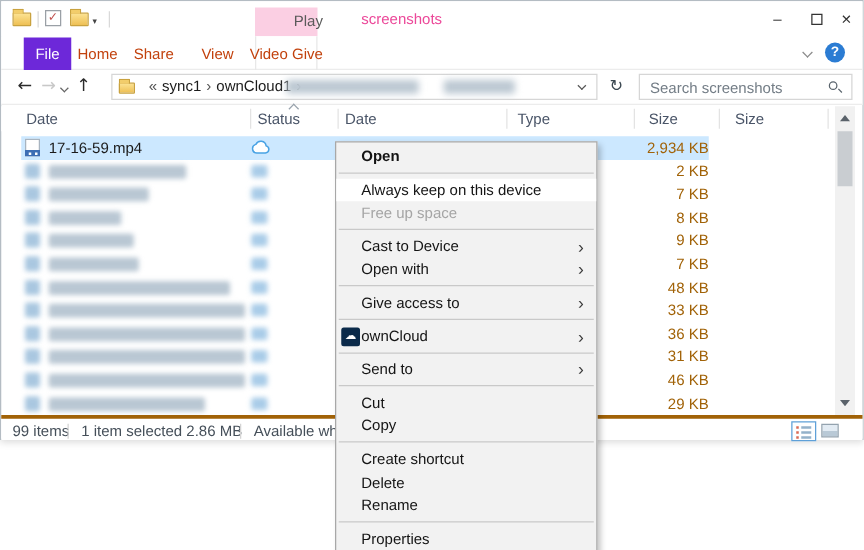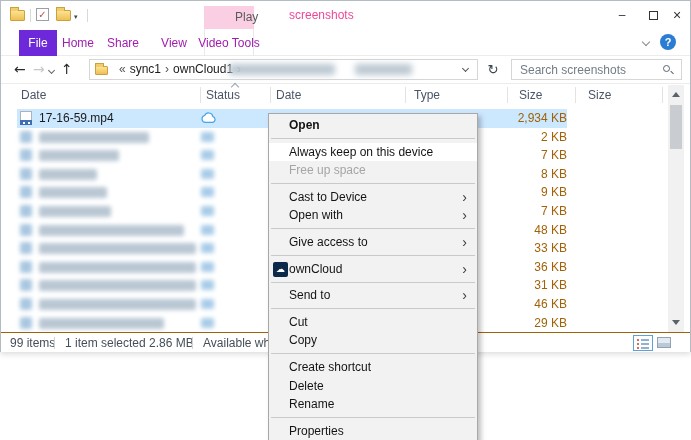--- a/index.html
+++ b/index.html
@@ -18,21 +18,21 @@
   .check-ic { position:absolute; left:35px; top:7px; width:13px; height:13px; background:#fff; border:1px solid #9aa0a6; color:#c0504d; font-size:10px; line-height:12px; text-align:center; }
   .qa-caret { position:absolute; left:73px; top:12px; font-size:7px; color:#444; }
   .play-tab { position:absolute; left:203px; top:5px; width:50px; height:23px; text-align:center; line-height:23px; color:#5a5a5a;padding-left:31px; }
   .win-title { position:absolute; left:288px; top:7px; color:#ec4899; }
   .cap-btn { position:absolute; top:0; height:28px; width:30px; text-align:center; line-height:28px; color:#333; }
   .max-box { display:inline-block; width:9px; height:9px; border:1px solid #333; vertical-align:middle; }
 
   
   .ribbonbar { position:absolute; left:0; top:28px; width:100%; height:27px; background:#fff; border-bottom:1px solid #ececec; }
   .file-tab { position:absolute; left:18px; top:1px; width:38px; height:26px; color:#fff; text-align:center; line-height:26px; }
-  .rtab { position:absolute; top:1px; height:26px; line-height:26px; transform:translateX(-50%); color:#a21caf; }
+  .rtab { position:absolute; top:1px; height:26px; line-height:26px; transform:translateX(-50%); color:#c2410c; }
   .vt-frame { position:absolute; left:203px; top:0; width:50px; height:27px; border-left:1px solid #e8e8e8; border-right:1px solid #e8e8e8; }
   .ribbon-caret { position:absolute; left:642px; top:10px; width:6px; height:6px; border-right:1px solid #8a8a8a; border-bottom:1px solid #8a8a8a; transform:rotate(45deg); }
   .help-btn { position:absolute; left:659px; top:5px; width:16px; height:16px; border-radius:50%; background:#2b7cd3; color:#fff; font-weight:bold; font-size:11px; text-align:center; line-height:16px; }
 
   
   .addressbar { position:absolute; left:0; top:55px; width:100%; height:28px; background:#fff; border-bottom:1px solid #ececec; }
   .nav-glyph { position:absolute; top:5px; font-size:14px; }
   .nav-chev { position:absolute; left:48px; top:12px; width:5px; height:5px; border-right:1px solid #666; border-bottom:1px solid #666; transform:rotate(45deg); }
   .crumb-box { position:absolute; left:88px; top:3px; width:389px; height:21px; border:1px solid #d6d6d6; background:#fff; }
   .crumb-box .folder-ic { left:5px; top:6px; width:13px; height:9px; }
@@ -67,21 +67,21 @@
   .bname { position:absolute; left:38px; top:4px; height:11px; background:#b9c7d3; border-radius:2px; }
   .bstatus { position:absolute; left:200px; top:4px; width:13px; height:10px; background:#a9cce8; border-radius:2px; }
 
   
   .scrollbar { position:absolute; left:667px; top:84px; width:16px; height:247px; background:#f1f1f1; }
   .sb-up { position:absolute; left:4px; top:7px; width:0; height:0; border-left:4px solid transparent; border-right:4px solid transparent; border-bottom:5px solid #5a626a; }
   .sb-down { position:absolute; left:4px; bottom:7px; width:0; height:0; border-left:4px solid transparent; border-right:4px solid transparent; border-top:5px solid #5a626a; }
   .sb-thumb { position:absolute; left:2px; top:20px; width:12px; height:44px; background:#c9cdd1; }
 
   
-  .statusbar { position:absolute; left:0; top:331px; width:689px; height:20px; background:#fff; border-top:1px solid #a16207; }
+  .statusbar { position:absolute; left:0; top:331px; width:689px; height:20px; background:#fff; border-top:3px solid #a16207; }
   .sb-text { position:absolute; top:0; line-height:20px; color:#454f59; white-space:nowrap; }
   .sb-div { position:absolute; top:4px; width:1px; height:12px; background:#d4d4d4; }
   .vb1 { position:absolute; left:632px; top:2px; width:20px; height:16px; border:1px solid #5ea0d8; background:#fdfeff; }
   .vb1 .dots { position:absolute; left:3px; top:3px; width:2px; height:2px; background:#d96a55; box-shadow:0 4px 0 #d96a55, 0 8px 0 #d96a55; }
   .vb1 .lines { position:absolute; left:7px; top:3px; width:8px; height:2px; background:#93b1ca; box-shadow:0 4px 0 #93b1ca, 0 8px 0 #93b1ca; }
   .vb2 { position:absolute; left:653px; top:2px; width:20px; height:16px; }
   .vb2 .pic { position:absolute; left:3px; top:2px; width:14px; height:11px; border:1px solid #93a2ae; background:linear-gradient(#e2ebf3 55%, #b9c9d6 55%); }
 
   
   .context-menu { position:absolute; left:268px; top:113px; width:210px; background:#f2f2f2; border:1px solid #a8a8a8; box-shadow:3px 3px 5px rgba(0,0,0,.25); padding:2px 0; z-index:10; }
@@ -112,21 +112,21 @@
     <div class="cap-btn" style="left:661px; font-size:14px;">×</div>
   </div>
 
   <div class="ribbonbar">
     <div class="vt-frame"></div>
     <div class="file-tab" style="background: #6d28d9;">File</div>
     <div id="ribbon-tabs">
         <span class="rtab" style="left: 77px;">Home</span>
         <span class="rtab" style="left: 122px;">Share</span>
         <span class="rtab" style="left: 173px;">View</span>
-        <span class="rtab" style="left: 228px;">Video Tools</span>
+        <span class="rtab" style="left: 228px;">Video Give</span>
       </div>
     <div class="ribbon-caret"></div>
     <div class="help-btn">?</div>
   </div>
 
   <div class="addressbar">
     <span class="nav-glyph df" style="left:13px; color:#2b2b2b;">←</span>
     <span class="nav-glyph df" style="left:32px; color:#c8c8c8;">→</span>
     <span class="nav-chev"></span>
     <span class="nav-glyph df" style="left:60px; color:#2b2b2b;">↑</span>

